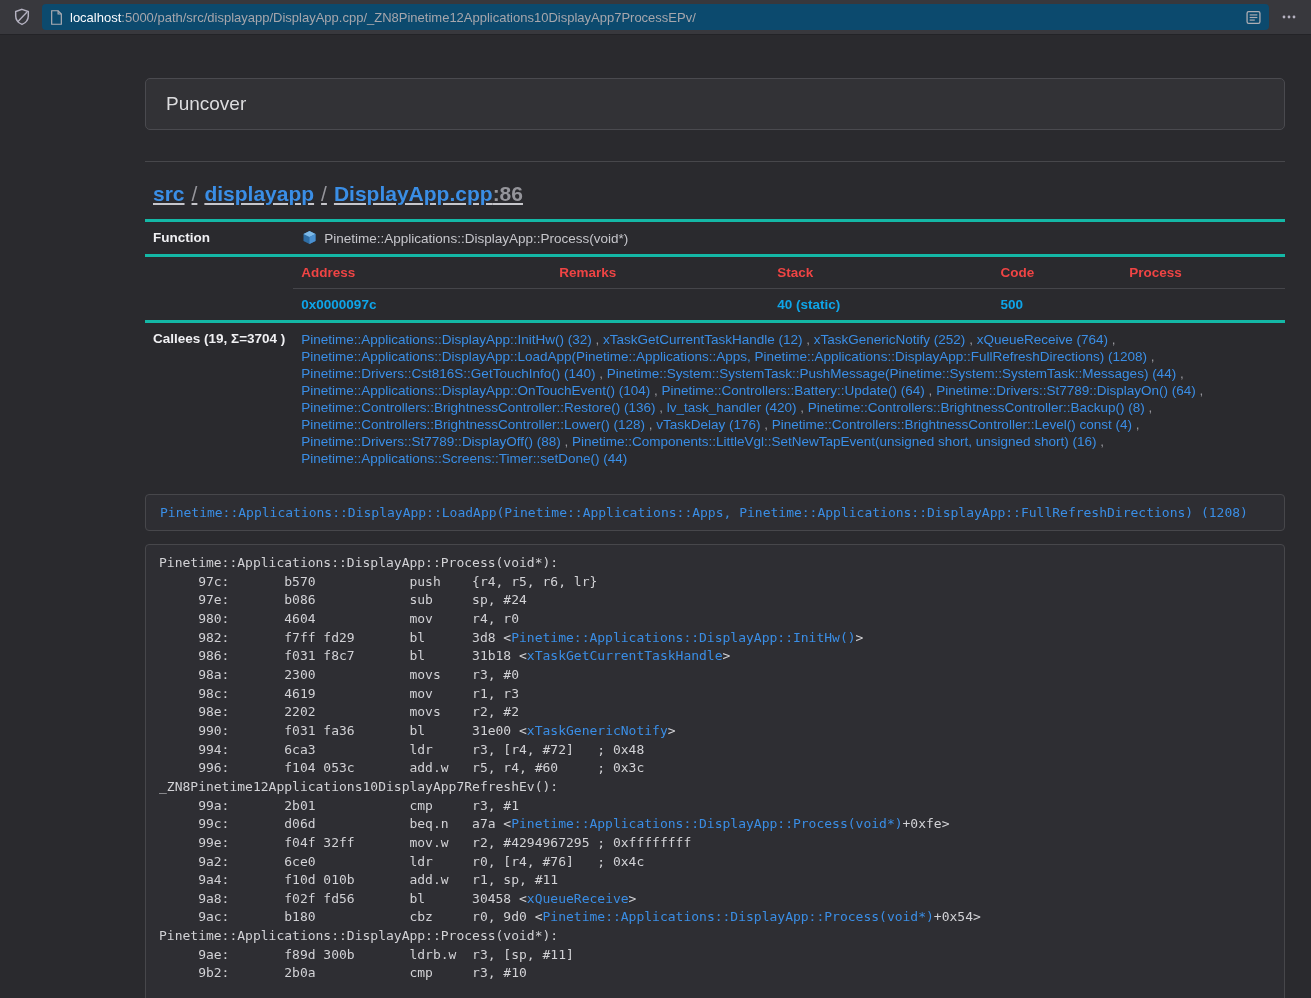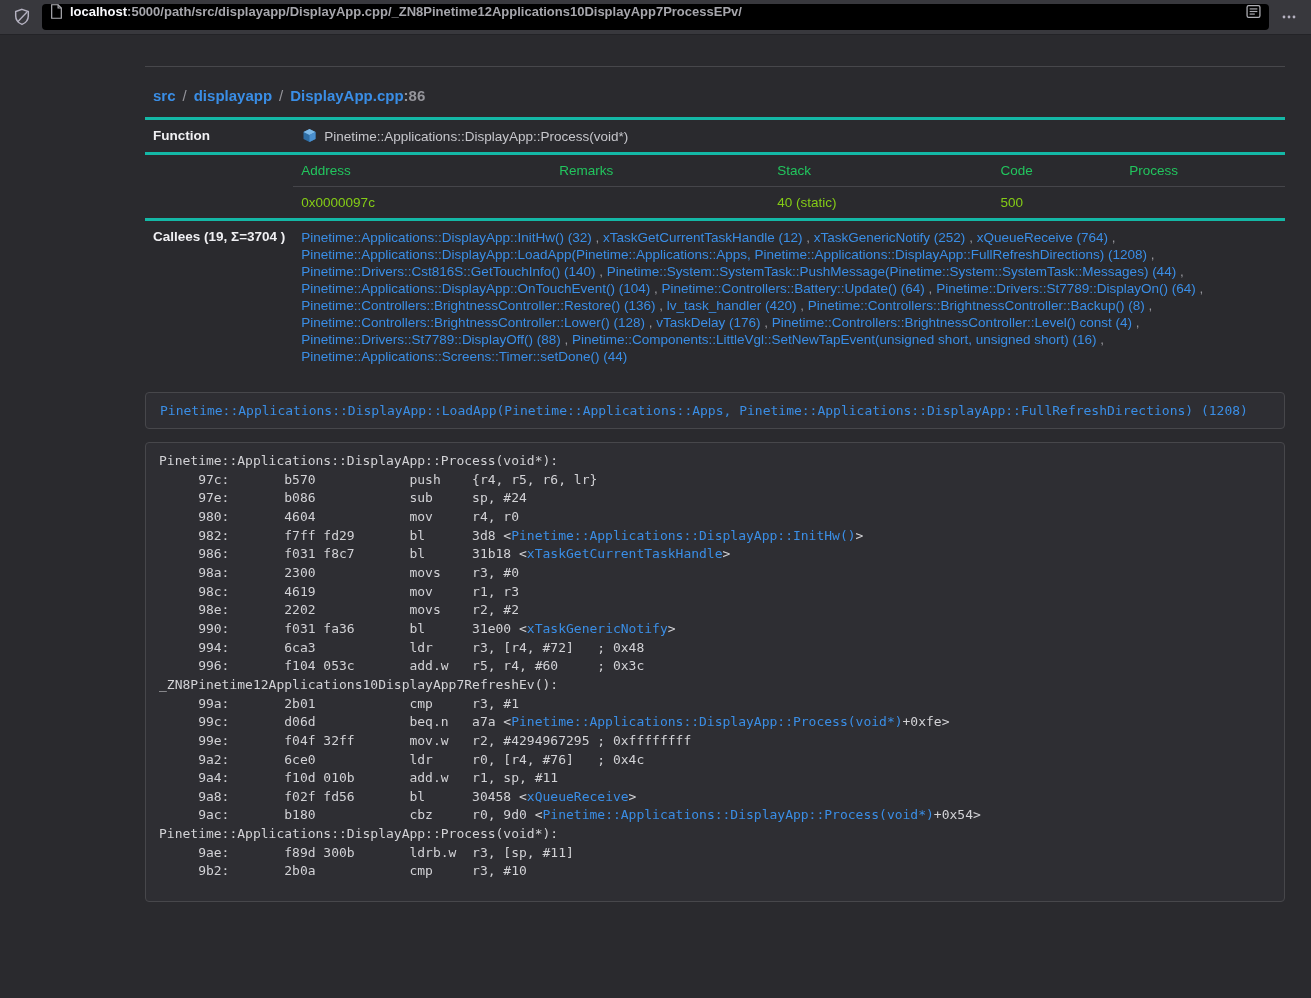--- a/index.html
+++ b/index.html
@@ -17,52 +17,52 @@
   .browser-bar {
     height:35px; background:#38383d; border-bottom:1px solid #232327;
     display:flex; align-items:center; padding:0 6px;
   }
   .chrome-btn {
     width:32px; height:28px; display:flex; align-items:center; justify-content:center;
     border-radius:3px; flex:0 0 auto;
   }
   .url-field {
     flex:1 1 auto; height:26px; margin:0 4px; padding:0 8px;
-    background:#000000; border-radius:4px;
-    display:flex; align-items:flex-start; min-width:0;font-weight:bold;
+    background:#0c4a6e; border-radius:4px;
+    display:flex; align-items:center; min-width:0;
   }
   .url-text { font-size:13px; white-space:nowrap; overflow:hidden; margin-left:7px; flex:1 1 auto; }
   .url-host { color:#fbfbfe; }
   .url-rest { color:#a6a6ac; }
 
   
   .container { margin-left:145px; width:1140px; }
   .navbar {
     margin-top:43px; height:52px;
     background:#323236; border:1px solid #4a4a4f; border-radius:5px;
     display:flex; align-items:center; padding:0 20px;
   }
   .brand { font-size:19px; color:#dcdcde; }
   .rule { border:0; border-top:1px solid #47474b; margin:31px 0 0 0; }
 
-  .breadcrumb { margin:20px 0 0 8px; font-size:15px; font-weight:700; }
+  .breadcrumb { margin:20px 0 0 8px; font-size:21px; font-weight:700;text-decoration:underline; }
   .crumb-sep { color:#95959b; font-weight:400; margin:0 7px; }
   .line-no { color:#95959b; }
 
   
   table.outer { margin-top:13px; width:100%; border-collapse:collapse; font-size:13.5px; }
   .outer > tbody > tr > th, .outer > tbody > tr > td {
     border-top:3px solid #14b8a6; padding:8px; text-align:left; vertical-align:top;
   }
   .outer th.rowlabel { width:131px; color:#f0f0f3; font-weight:700; white-space:nowrap; }
   .outer td.no-pad { padding:0; }
   table.inner { width:100%; border-collapse:collapse; font-size:13.5px; }
   .inner th, .inner td { padding:8px; text-align:left; }
-  .inner th { color:#22c55e; font-weight:400; }
-  .inner tbody td { border-top:1px solid #45454a; color:#84cc16; }
+  .inner th { color:#ef4444; font-weight:700; }
+  .inner tbody td { border-top:1px solid #45454a; color:#0ea5e9;font-weight:bold; }
   .col-address{width:26%;} .col-remarks{width:22%;margin-top:8px;} .col-stack{width:22.5%;} .col-code{width:13%;margin-top:12px;}
   .func-cell { display:flex; align-items:center; gap:6px; color:#c6c6cb; }
   .callees-cell { line-height:17px; }
   .sep { color:#95959b; }
 
   
   .hl-box {
     margin-top:19px; border:1px solid #47474b; border-radius:4px; background:#2e2e33;
     padding:10px 14px; font-family:"DejaVu Sans Mono", monospace; font-size:13px;
     white-space:nowrap; overflow:hidden;
@@ -104,20 +104,23 @@
     <svg width="16" height="16" viewBox="0 0 16 16">
       <circle cx="3" cy="8" r="1.4" fill="#b4b1c0"></circle>
       <circle cx="8" cy="8" r="1.4" fill="#b4b1c0"></circle>
       <circle cx="13" cy="8" r="1.4" fill="#b4b1c0"></circle>
     </svg>
   </div>
 </div>
 
 <div class="container">
 
+  <div class="navbar">
+    <a class="brand" style="color:#dcdcde;">Puncover</a>
+  </div>
 
   <hr class="rule">
 
   <div class="breadcrumb">
     <a>src</a><span class="crumb-sep">/</span><a>displayapp</a><span class="crumb-sep">/</span><a>DisplayApp.cpp</a><span class="line-no">:86</span>
   </div>
 
   <table class="outer">
     <tbody>
       <tr>

